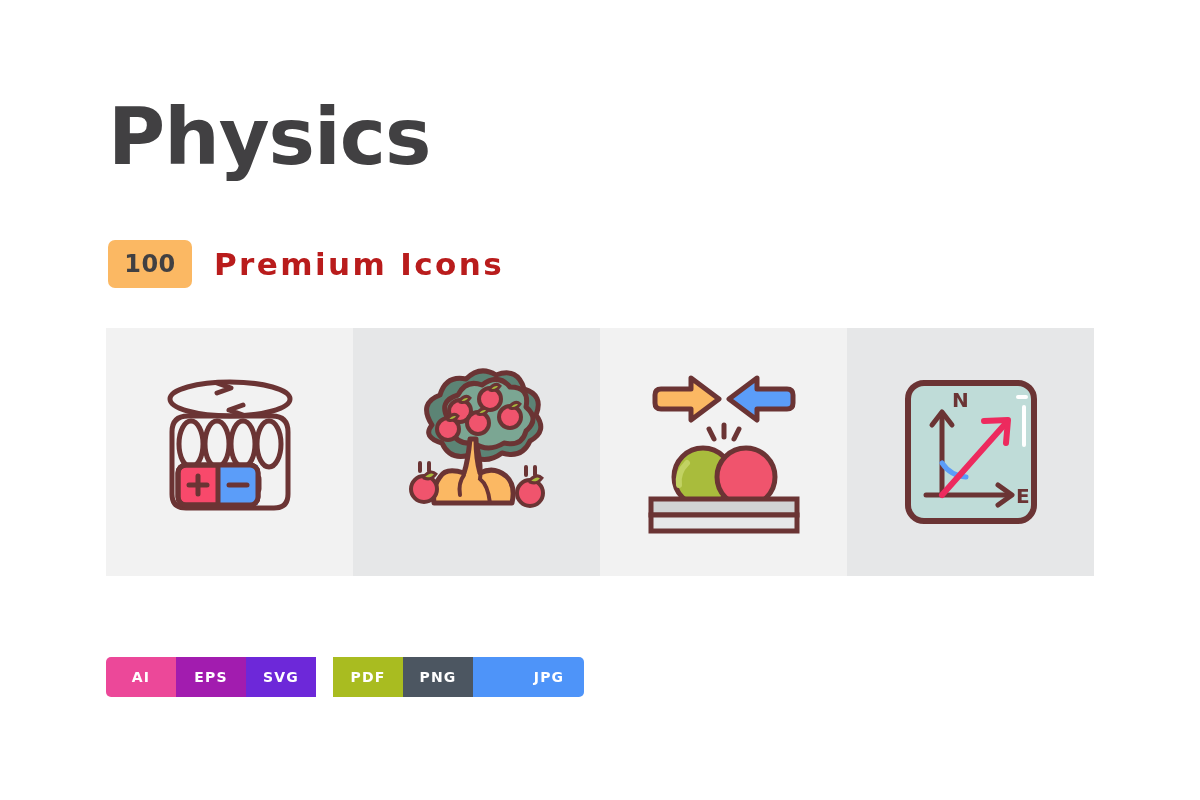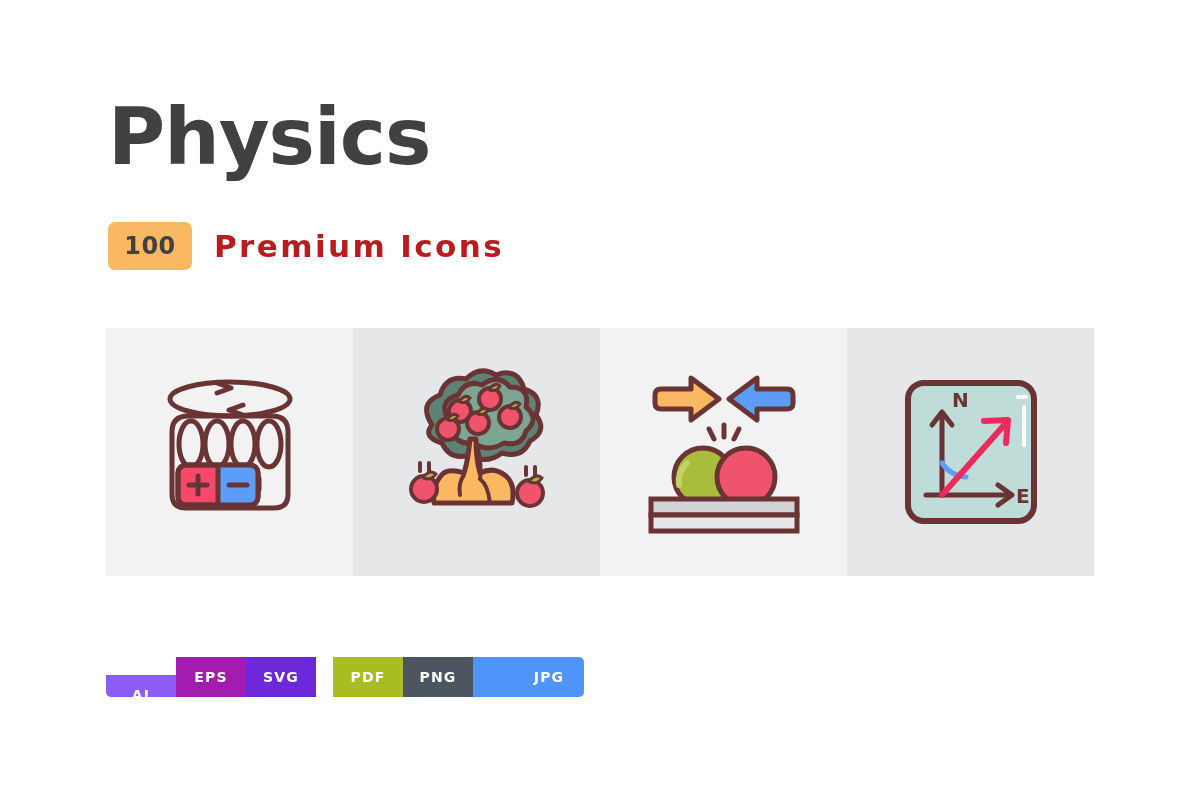--- a/index.html
+++ b/index.html
@@ -29,21 +29,21 @@
     font-size: 78px;
     font-weight: 700;
     color: #414042;
     letter-spacing: -1px;
     line-height: 1;
     font-family: "DejaVu Sans", "Liberation Sans", sans-serif;
   }
   .subtitle-row {
     position: absolute;
     left: 108px;
-    top: 222px;
+    top: 240px;
     display: flex;
     align-items: center;
     gap: 22px;
   }
   .count-badge {
     background: #fbb863;
     border-radius: 7px;
     width: 84px;
     height: 48px;
     display: flex;
@@ -245,21 +245,21 @@
         </g>
 
         <text x="66" y="40" font-family="DejaVu Sans, sans-serif" font-size="20" font-weight="700" fill="#6b3434">N</text>
         <text x="130" y="136" font-family="DejaVu Sans, sans-serif" font-size="20" font-weight="700" fill="#6b3434">E</text>
       </svg>
     </div>
 
   </div>
 
   <div class="formats">
-    <div class="format-chip" style="background: #8b5cf6; margin-top: 18px;">AI</div>
+    <div class="format-chip" style="background: #ec4899;">AI</div>
     <div class="format-chip" style="background: #a21caf;">EPS</div>
     <div class="format-chip" style="background: #6d28d9; text-align: right;">SVG</div>
     <div class="format-chip" style="background: rgb(169, 188, 32); margin-left: 17px;">PDF</div>
     <div class="format-chip" style="background: rgb(76, 86, 97);">PNG</div>
     <div class="format-chip" style="background: rgb(78, 148, 249); padding-left: 41px;">JPG</div>
   </div>
 
 </div>
 
 </body></html>

